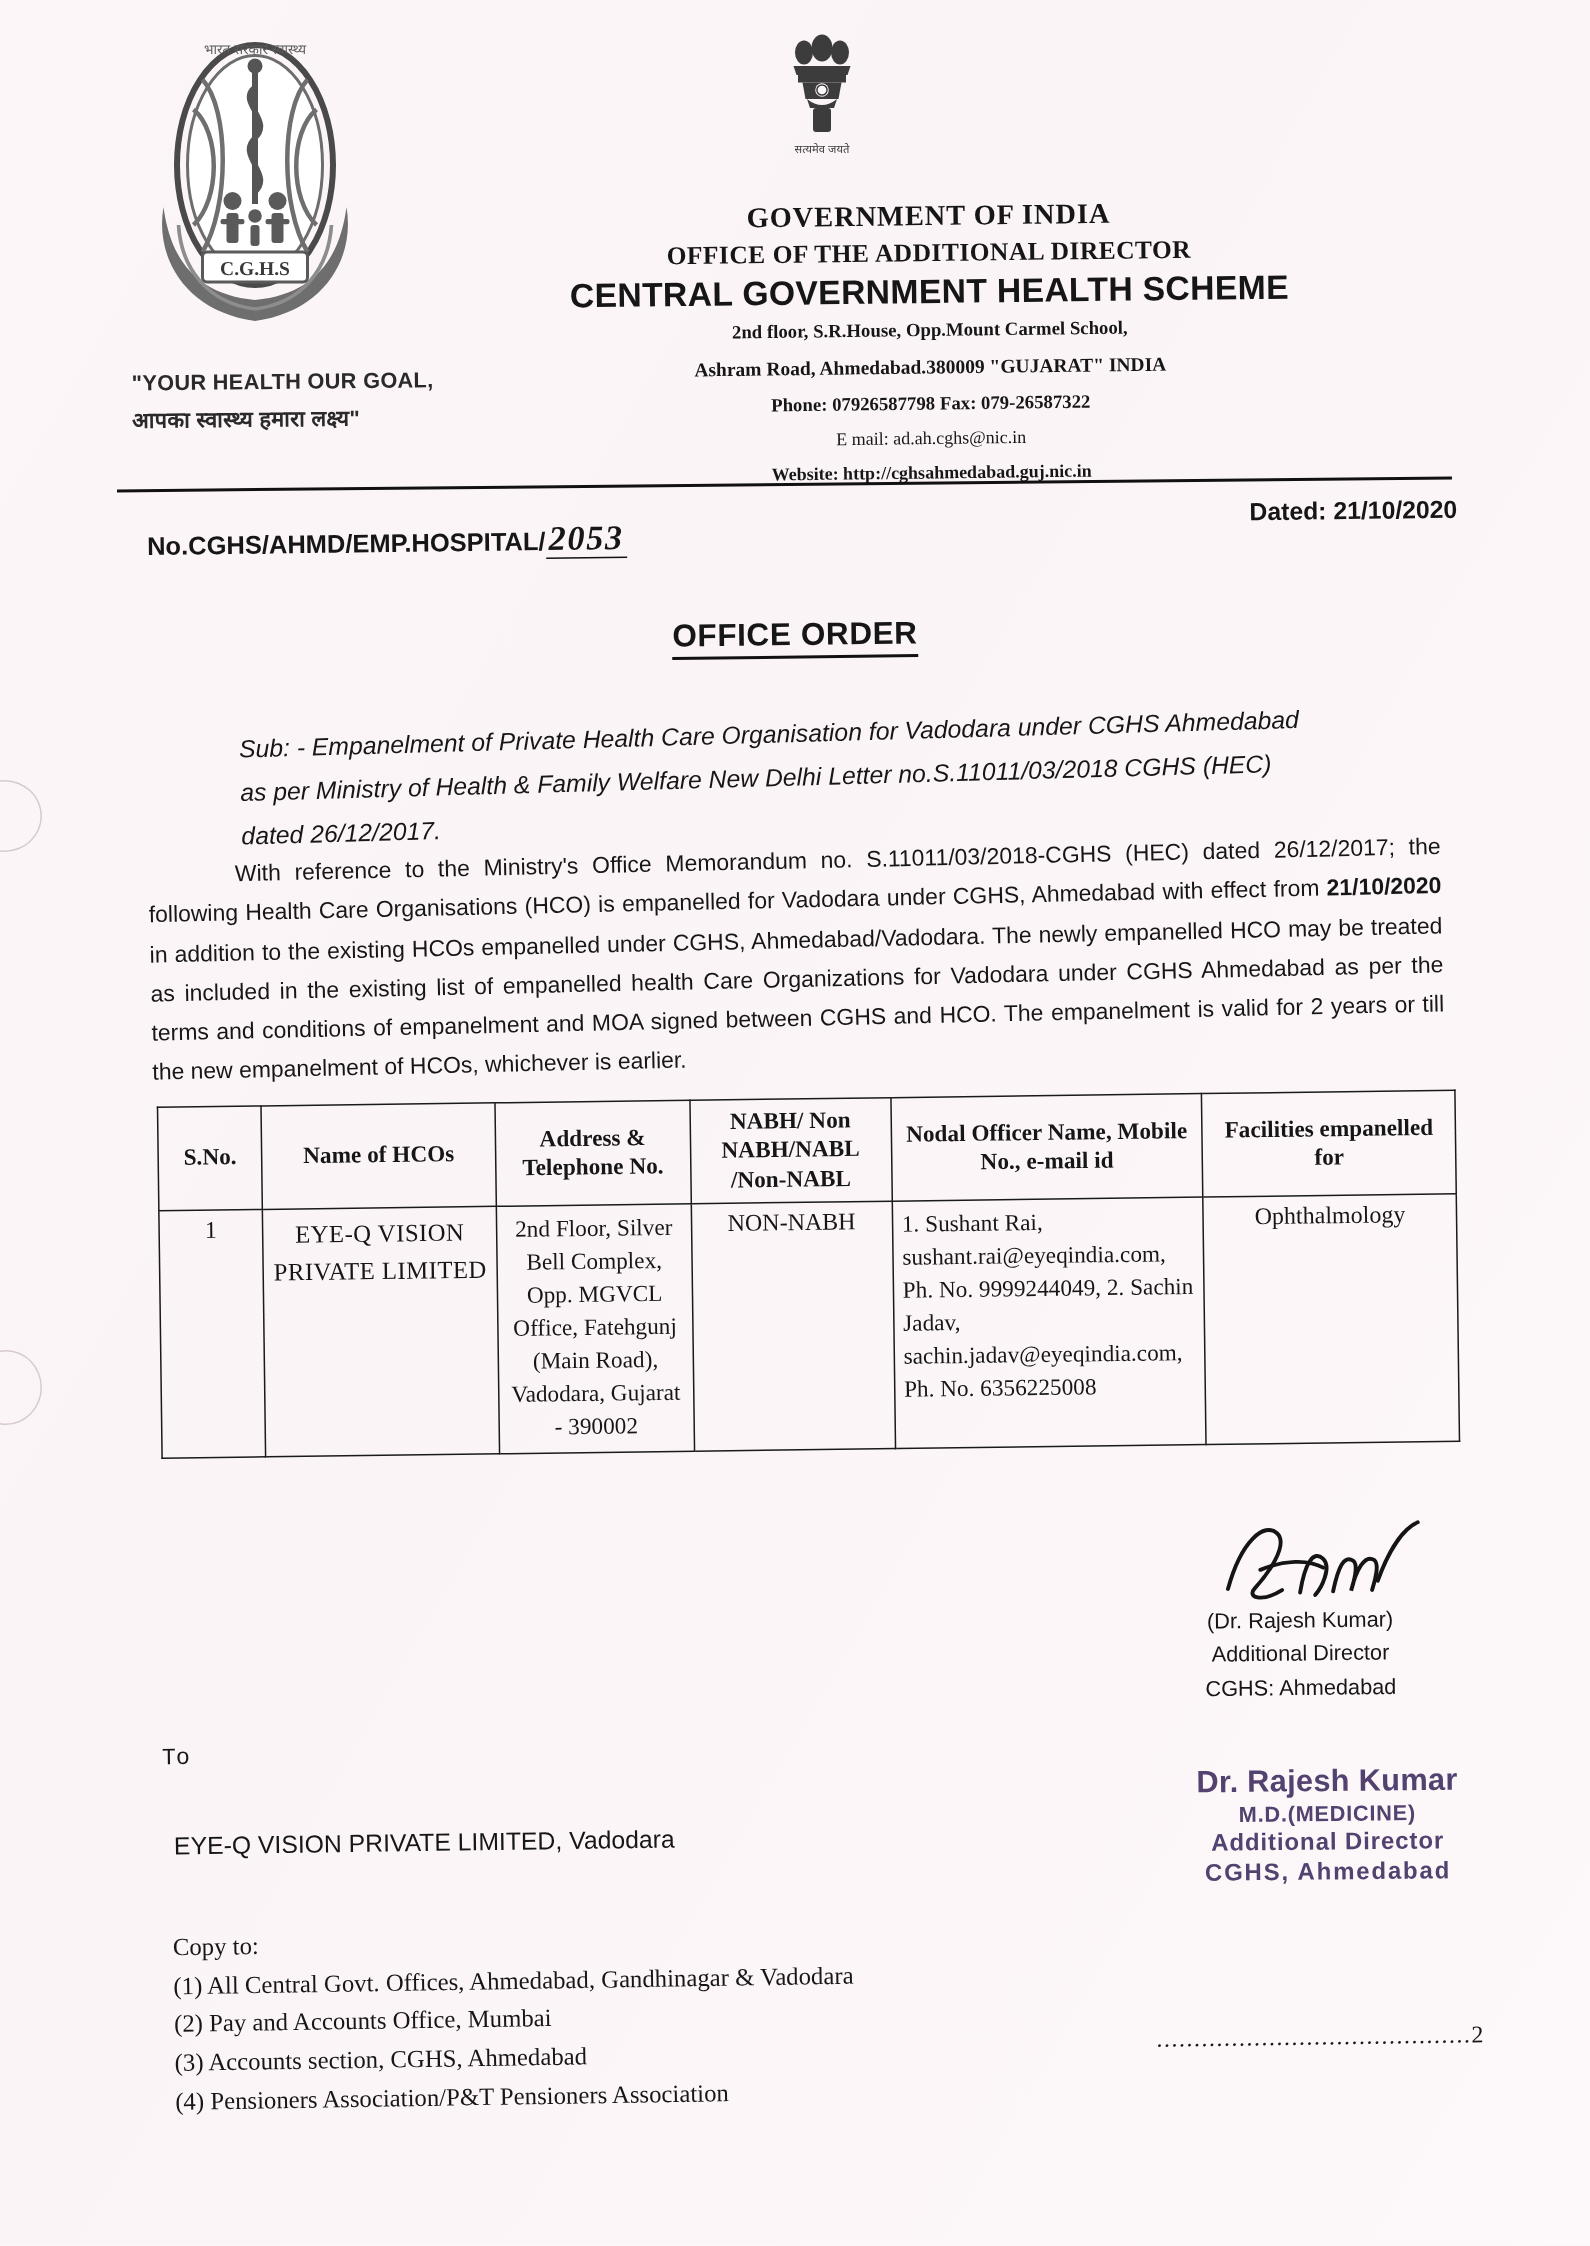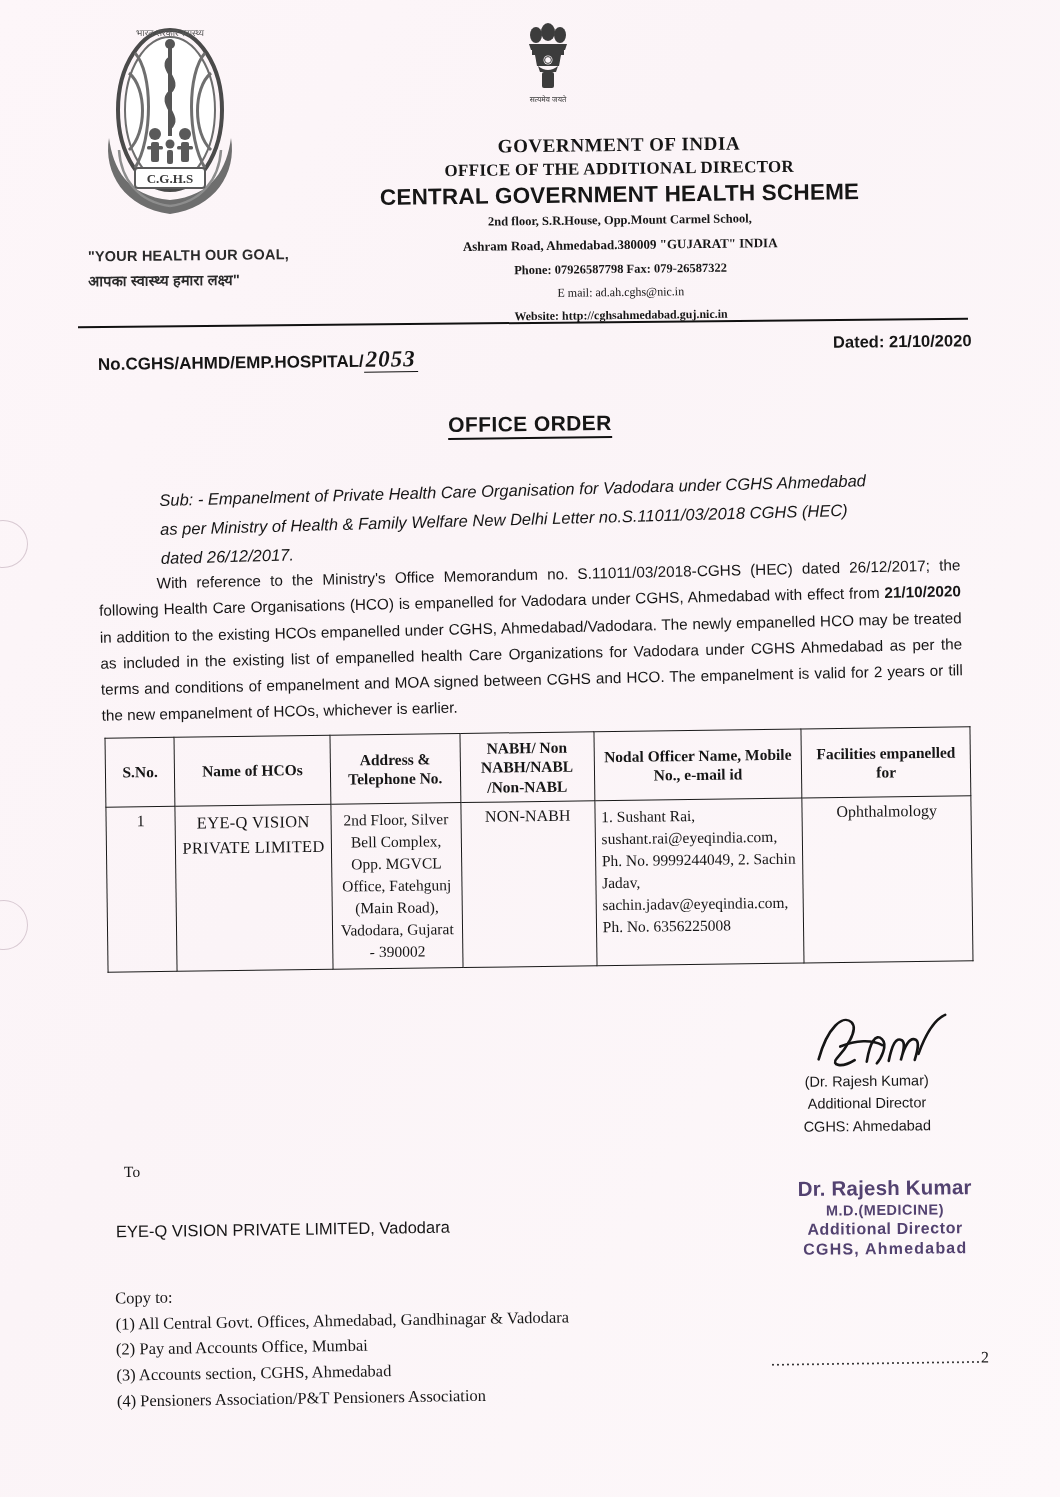--- a/index.html
+++ b/index.html
@@ -281,23 +281,23 @@
     text-align: center;
     font-family: "Liberation Sans", sans-serif;
     font-size: 14.5px;
     line-height: 1.55;
     transform: rotate(-0.7deg);
   }
 
   
   .to-label {
     position: absolute;
-    left: 124px;
+    left: 108px;
     top: 1163px;
-    font-family: Liberation Serif, serif;
+    font-family: Liberation Mono, monospace;
     font-size: 15.5px;
     transform: rotate(-0.8deg);
   }
   .to-addressee {
     position: absolute;
     left: 116px;
     top: 1220px;
     font-family: "Liberation Sans", sans-serif;
     font-size: 16.5px;
     transform: rotate(-0.8deg);

